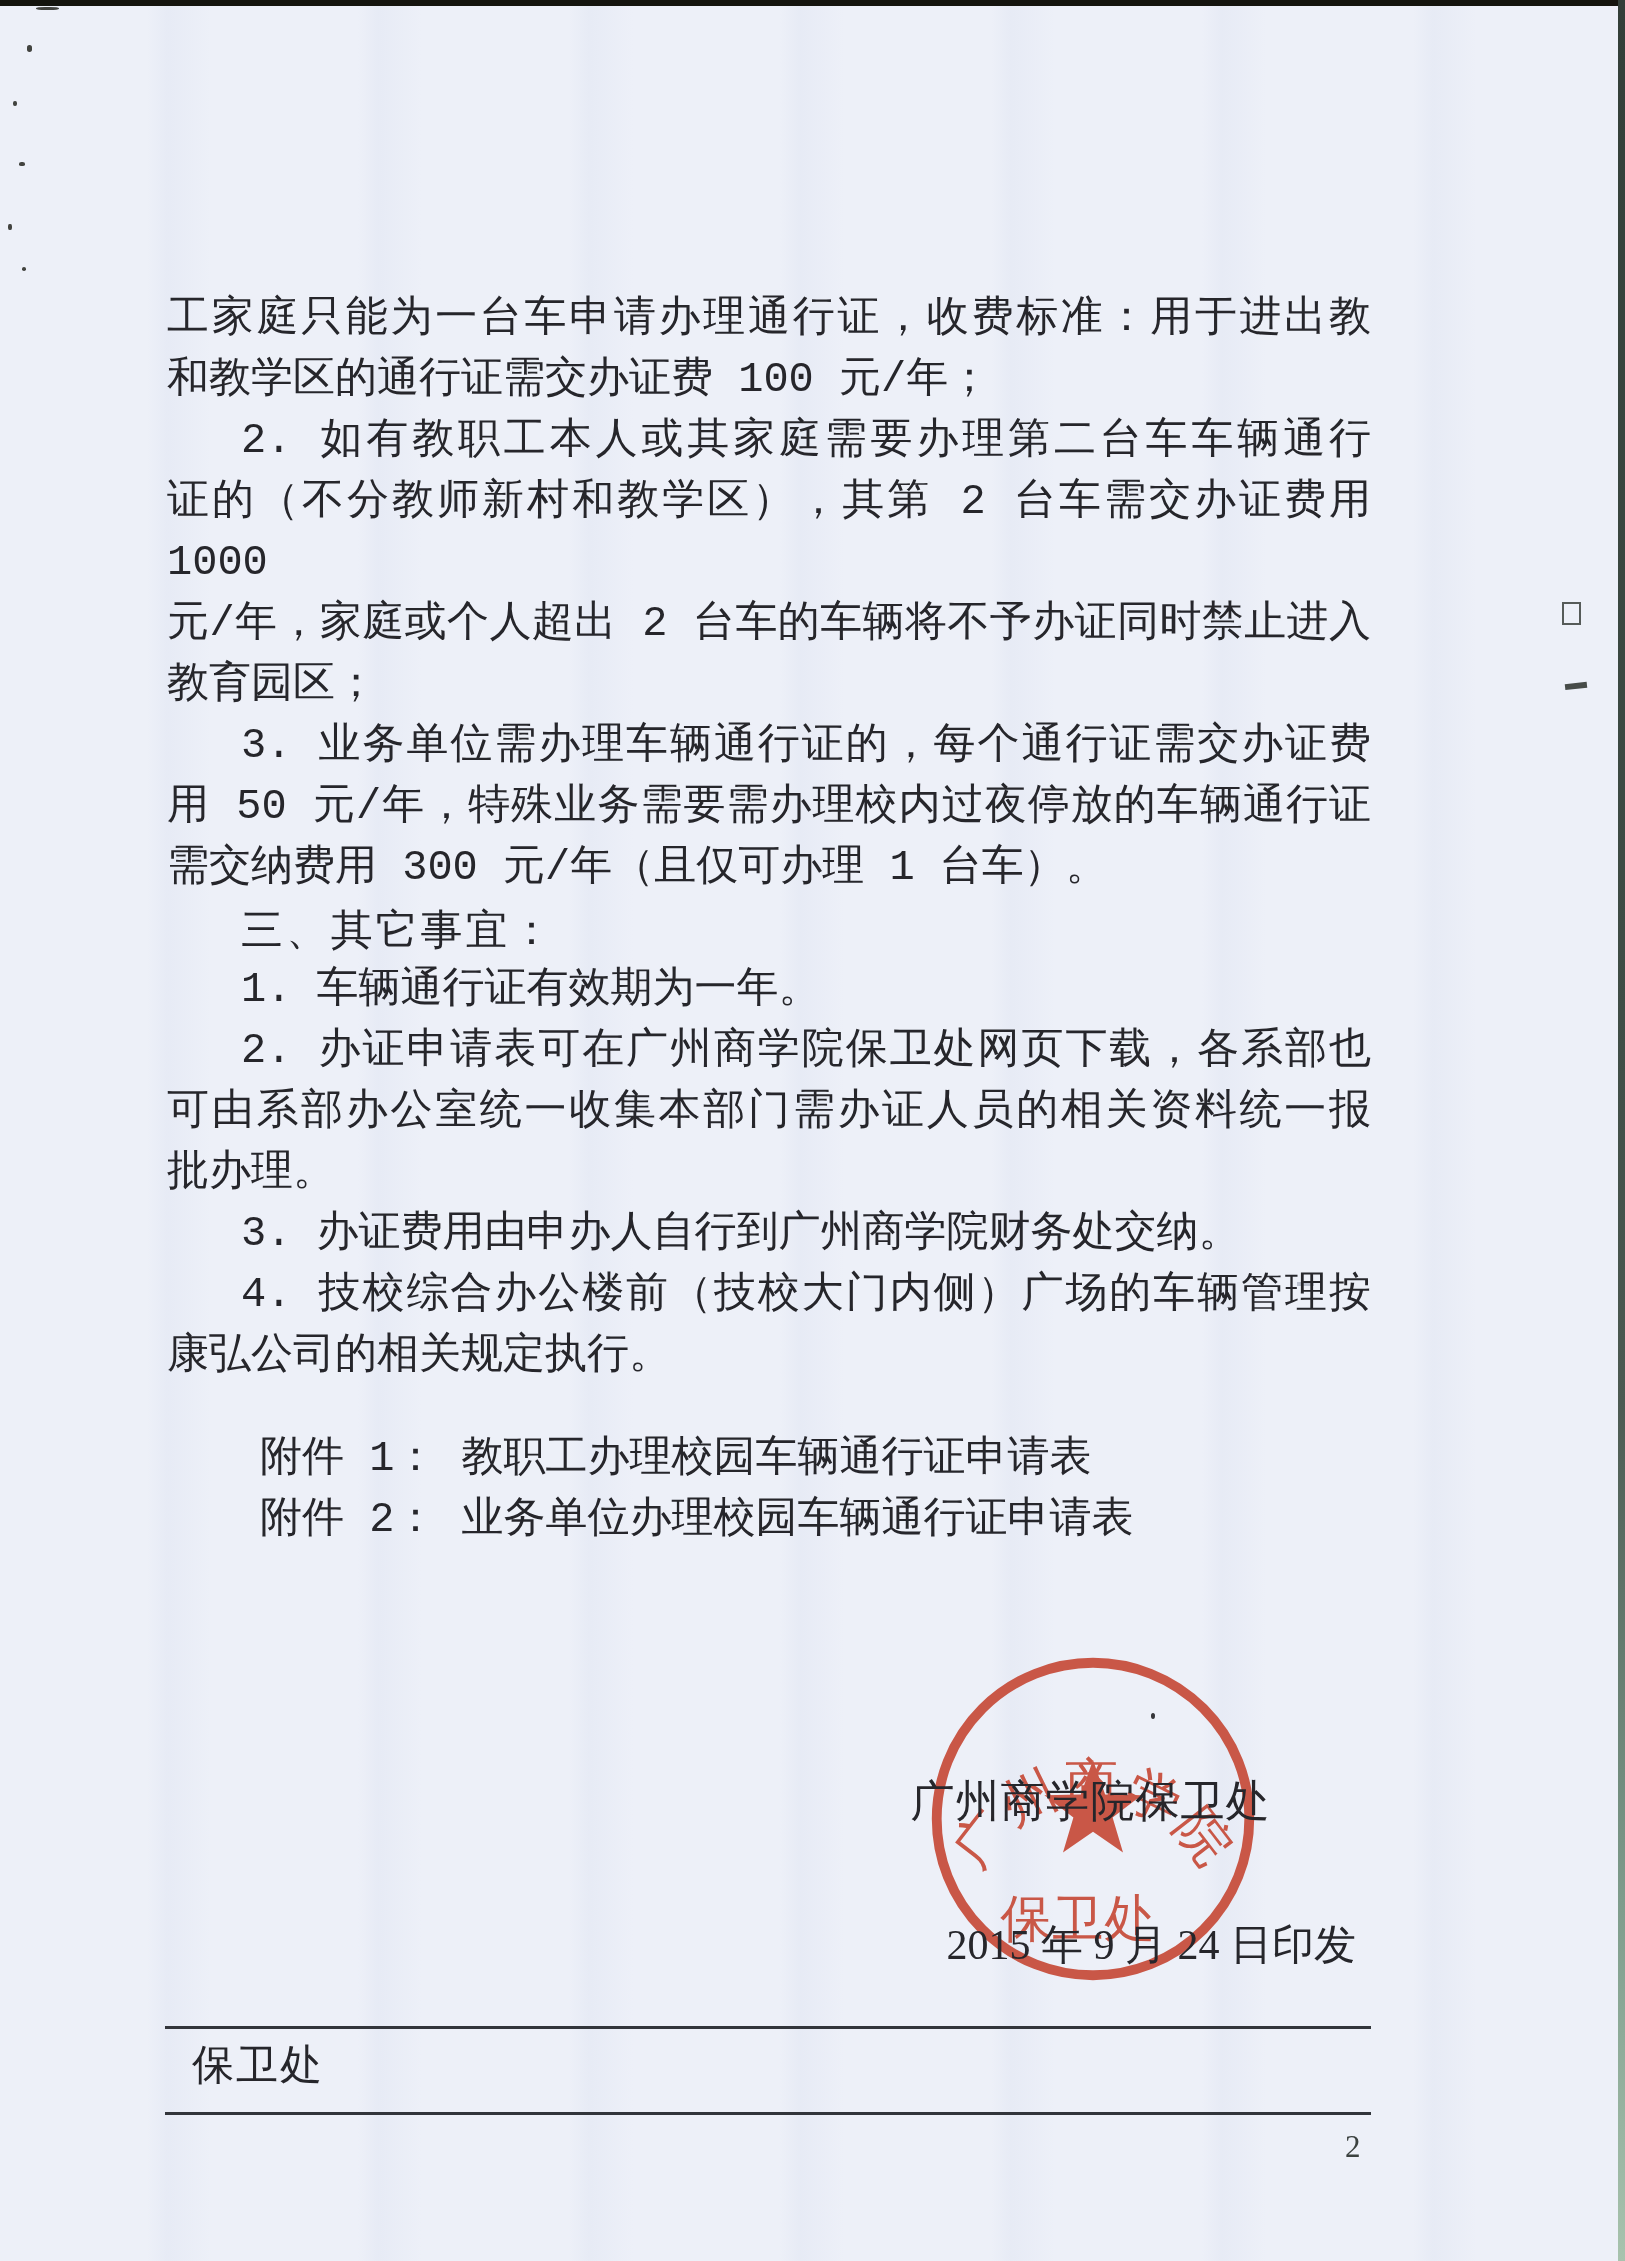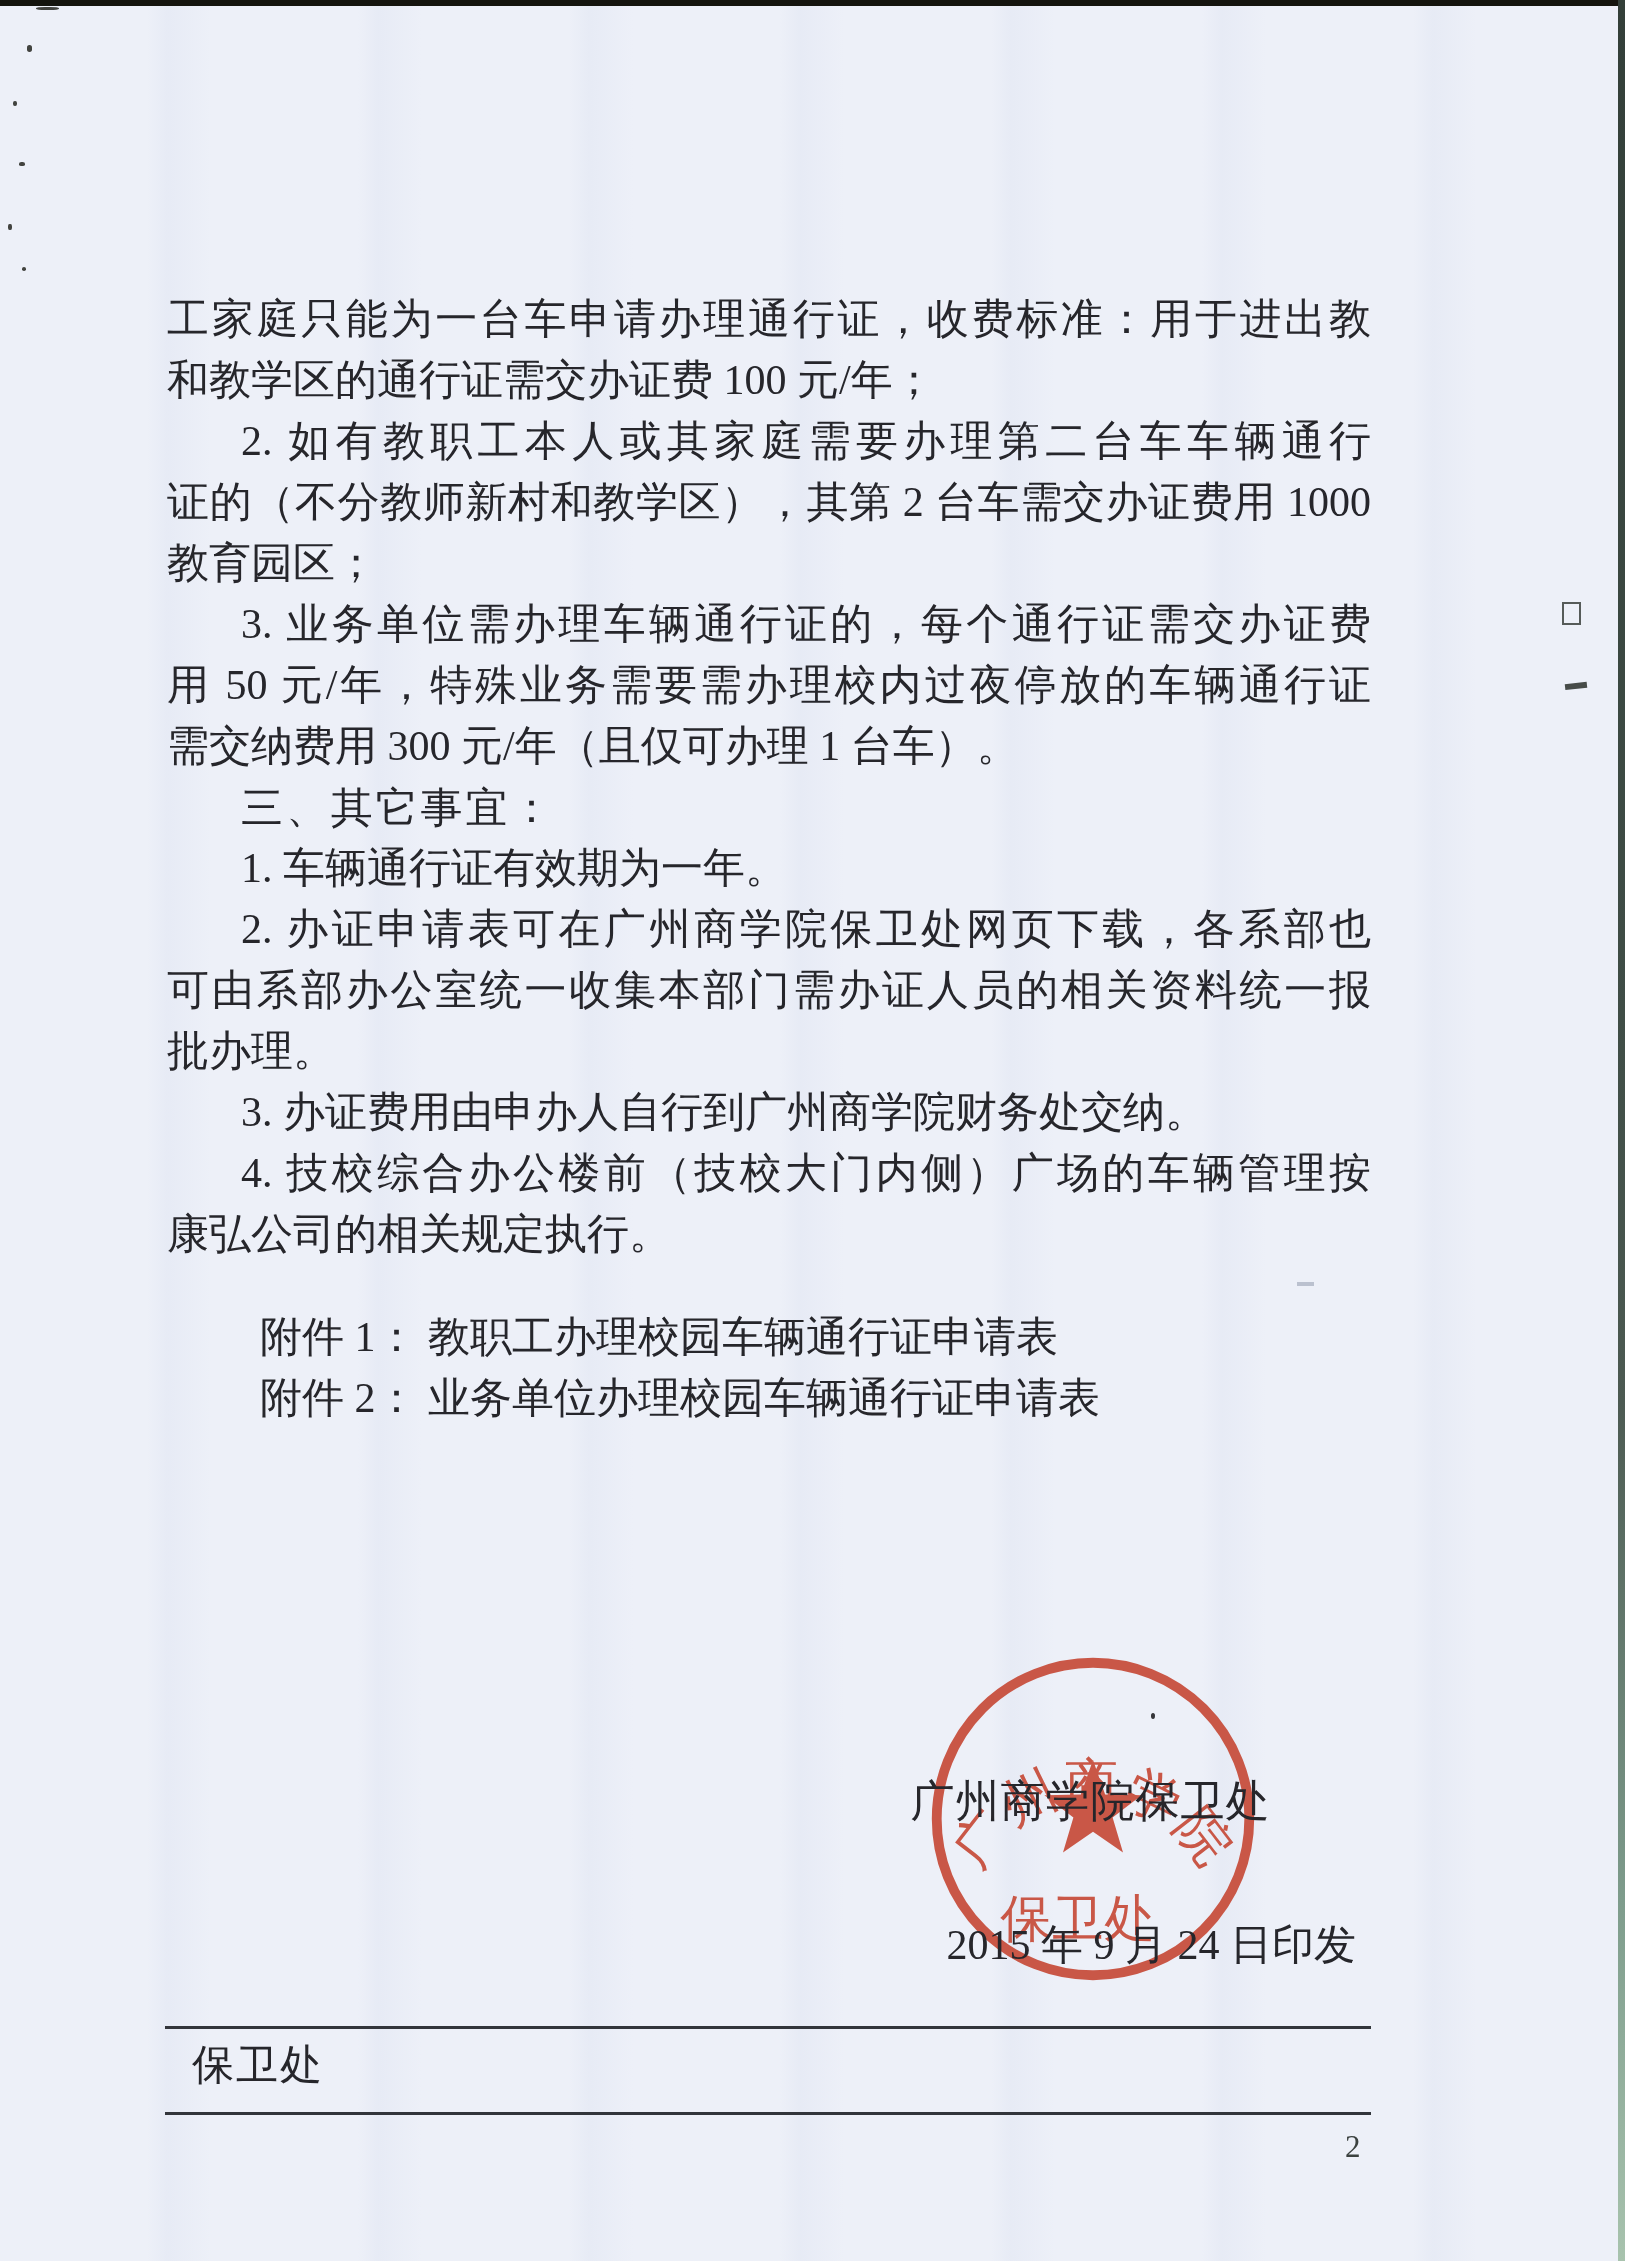--- a/index.html
+++ b/index.html
@@ -20,21 +20,21 @@
   .sq-artifact{position:absolute;left:1562px;top:602px;width:14.7px;height:18.7px;
     border:2px solid #565b59;background:transparent;}
   .dash-artifact{position:absolute;left:1565px;top:683px;width:21.6px;height:5.9px;
     background:#474c49;transform:rotate(-6deg);}
   .faint-dash{position:absolute;left:1297px;top:1282px;width:16.7px;height:3.9px;background:#a9b1c2;opacity:.75;}
   .seal-speck{position:absolute;left:1151px;top:1713px;width:4.4px;height:6.4px;background:#35363a;border-radius:45%;}
 
   
   .textblock{position:absolute;left:167px;top:289px;width:1204px;
     font-size:42px;line-height:61px;letter-spacing:0;}
-  .line{min-height:61px;}
+  .line{min-height:61px;font-family:Liberation Mono, monospace;}
   .jfull{text-align:justify;text-align-last:justify;}
   .ind{text-indent:74px;}
   .att{padding-left:93px;}
   .gapline{height:42px;}
   .hei{font-family:"Liberation Sans","DejaVu Sans",sans-serif;font-weight:400;letter-spacing:2.9px;}
 
   
   .sig-org{position:absolute;left:894px;top:1772px;width:393px;text-align:center;
     font-size:44px;letter-spacing:1px;}
   .sig-date{position:absolute;left:865px;top:1862px;width:393px;text-align:center;font-size:44px;}
@@ -66,20 +66,21 @@
   <div class="sq-artifact"></div>
   <div class="dash-artifact"></div>
   <div class="faint-dash"></div>
   <div class="seal-speck"></div>
 
   <div class="textblock">
     <div class="line jfull">工家庭只能为一台车申请办理通行证，收费标准：用于进出教</div>
     <div class="line">和教学区的通行证需交办证费 100 元/年；</div>
     <div class="line ind jfull">2. 如有教职工本人或其家庭需要办理第二台车车辆通行</div>
     <div class="line jfull">证的（不分教师新村和教学区），其第 2 台车需交办证费用 1000</div>
+    <div class="line jfull">元/年，家庭或个人超出 2 台车的车辆将不予办证同时禁止进入</div>
     <div class="line">教育园区；</div>
     <div class="line ind jfull">3. 业务单位需办理车辆通行证的，每个通行证需交办证费</div>
     <div class="line jfull">用 50 元/年，特殊业务需要需办理校内过夜停放的车辆通行证</div>
     <div class="line">需交纳费用 300 元/年（且仅可办理 1 台车）。</div>
     <div class="line ind hei">三、其它事宜：</div>
     <div class="line ind">1. 车辆通行证有效期为一年。</div>
     <div class="line ind jfull">2. 办证申请表可在广州商学院保卫处网页下载，各系部也</div>
     <div class="line jfull">可由系部办公室统一收集本部门需办证人员的相关资料统一报</div>
     <div class="line">批办理。</div>
     <div class="line ind">3. 办证费用由申办人自行到广州商学院财务处交纳。</div>

